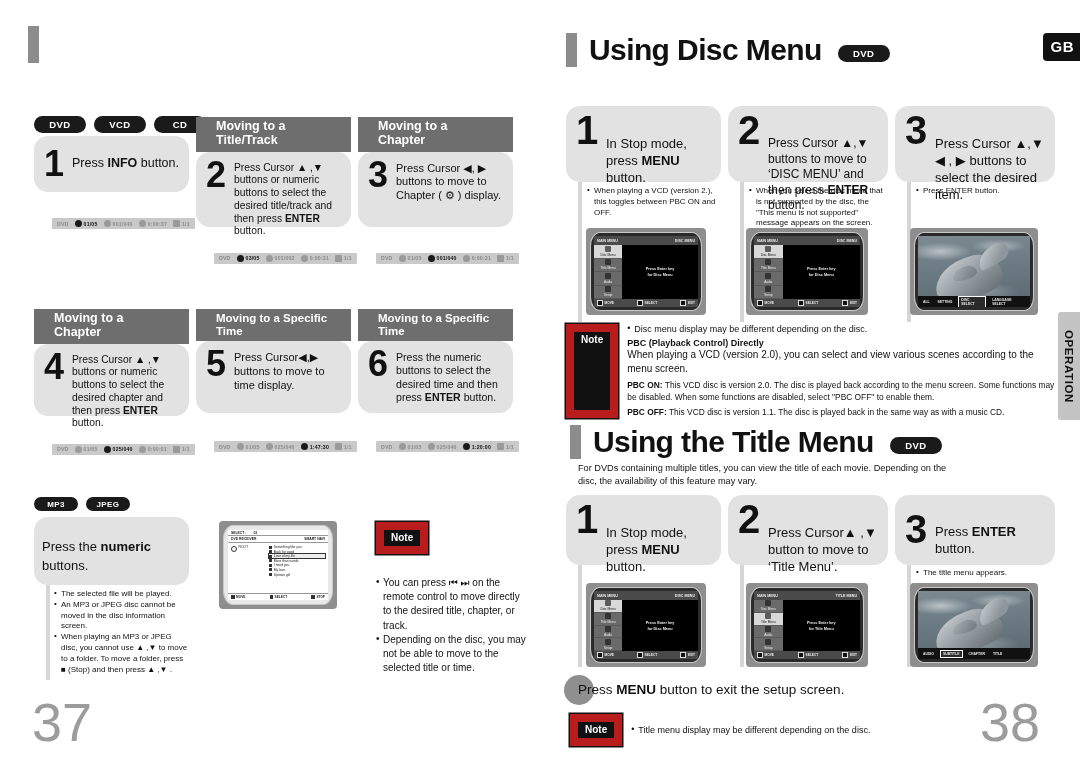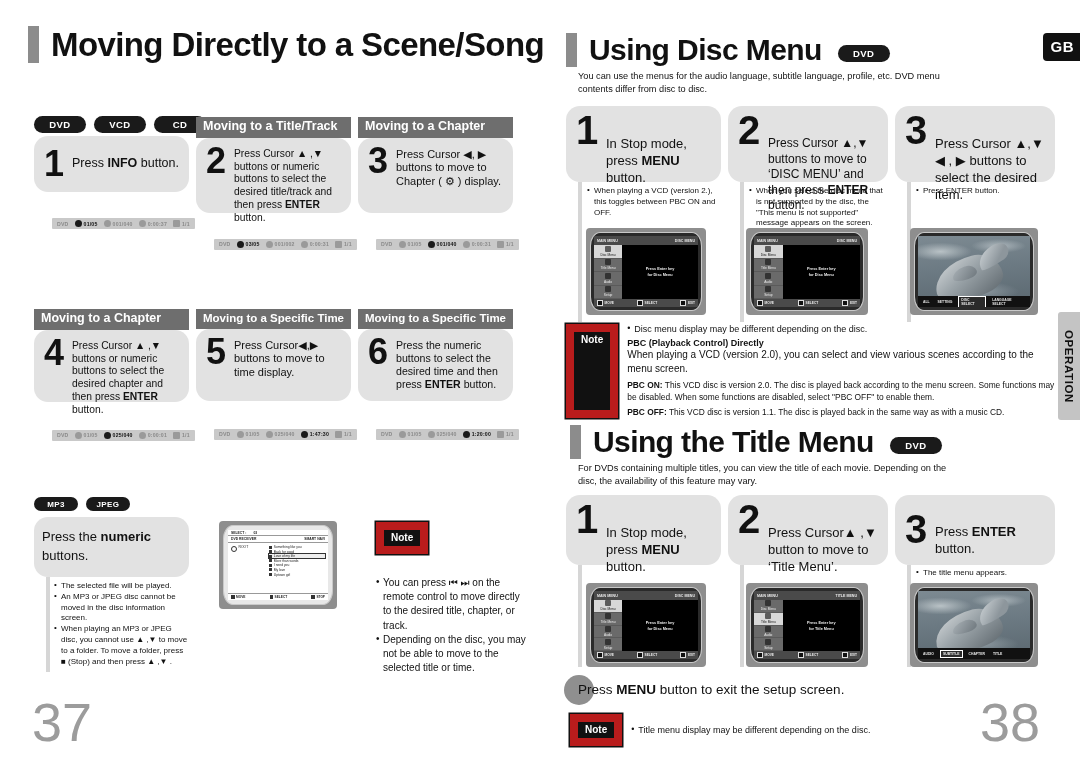--- a/index.html
+++ b/index.html
@@ -48,21 +48,21 @@
     font-family:"Liberation Sans", sans-serif;
   }
   .step .txt{font-size:11.5px;line-height:1.24;padding-top:2px;}
   .step .txt b{font-weight:bold;}
   .step.big .txt{font-size:13px;line-height:1.3;margin-top:20px;}
   .step.big .num{font-size:40px;width:26px;}
 
   
   .band{
     background:#6e6e6e;color:#fff;font-weight:bold;font-size:12.5px;
-    padding:3px 7px 4px;box-sizing:border-box;line-height:1.1;
+    padding:3px 20px 4px;box-sizing:border-box;line-height:1.1;
   }
 
   
   .stem{width:4px;background:#d6d6d6;}
 
   
   .osd{
     background:#c9c9c9;height:11px;border-radius:1px;
     display:flex;align-items:center;gap:6px;padding:0 5px;
     font-size:5.2px;color:#8a8a8a;font-weight:bold;white-space:nowrap;
@@ -214,21 +214,20 @@
 </style>
 </head>
 <body>
 
 <div class="page">
 
   <div class="col-left">
 
     <div class="sec-head" style="position:absolute;left:28px;top:26px;">
       <div class="sec-bar"></div>
-      <div class="sec-title">Moving Directly to a Scene/Song</div>
     </div>
 
     <div class="pill-row" style="position:absolute;left:34px;top:116px;">
       <div class="pill">DVD</div>
       <div class="pill">VCD</div>
       <div class="pill">CD</div>
     </div>
 
     <div style="position:absolute;left:34px;top:136px;width:155px;">
       <div class="step" style="height:56px;align-items:center;">
@@ -440,21 +439,21 @@
         </div>
       </div>
     </div>
 
     <div class="pill-row" style="position:absolute;left:34px;top:497px;">
       <div class="pill tiny">MP3</div>
       <div class="pill tiny">JPEG</div>
     </div>
 
     <div style="position:absolute;left:34px;top:517px;width:155px;">
-      <div class="step" style="height:60px;align-items:center;">
+      <div class="step" style="height:68px;align-items:flex-end;">
         <div class="txt" style="font-size:13px;line-height:1.45;padding-top:0;">
           <span>Press the </span><b>numeric</b><span> buttons.</span>
         </div>
       </div>
       <div style="display:flex;">
         <div class="stem" style="margin-left:12px;height:95px;"></div>
         <div style="flex:1;padding-top:4px;padding-left:4px;">
           <ul class="cap-b">
             <li>The selected file will be played.</li>
             <li>An MP3 or JPEG disc cannot be moved in the disc information screen.</li>
@@ -541,21 +540,20 @@
   </div>
 
   <div class="col-right">
 
     <div class="sec-head" style="position:absolute;left:18px;top:33px;">
       <div class="sec-bar" style="height:34px;"></div>
       <div class="sec-title small">Using Disc Menu</div>
       <div class="pill" style="margin-left:4px;margin-top:6px;">DVD</div>
     </div>
 
-    <div class="intro" style="position:absolute;left:30px;top:70px;width:370px;">You can use the menus for the audio language, subtitle language, profile, etc. DVD menu contents differ from disc to disc.</div>
 
     <div style="position:absolute;left:18px;top:106px;width:155px;">
       <div class="step big" style="height:76px;">
         <div class="num">1</div>
         <div class="txt">
           <span>In Stop mode, press </span><b>MENU</b><span> button.</span>
         </div>
       </div>
       <div style="display:flex;">
         <div class="stem" style="margin-left:12px;height:140px;"></div>

